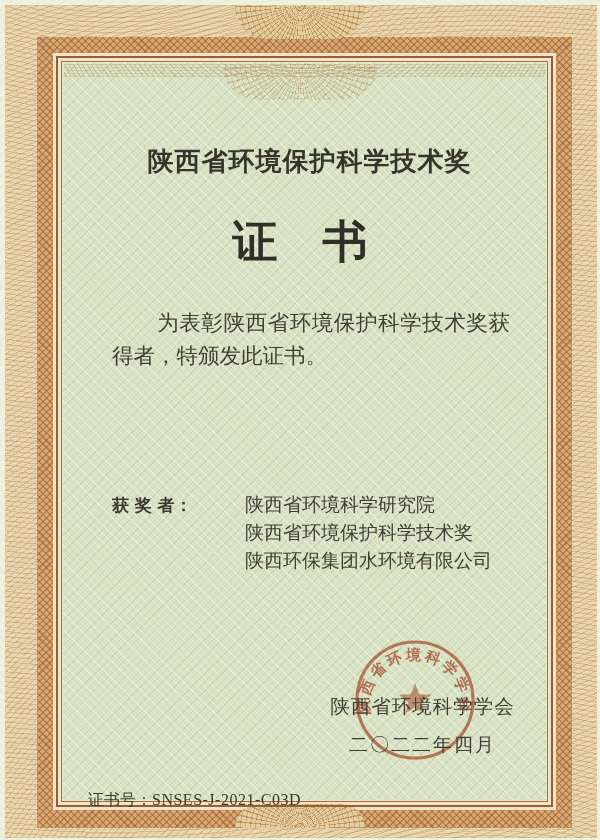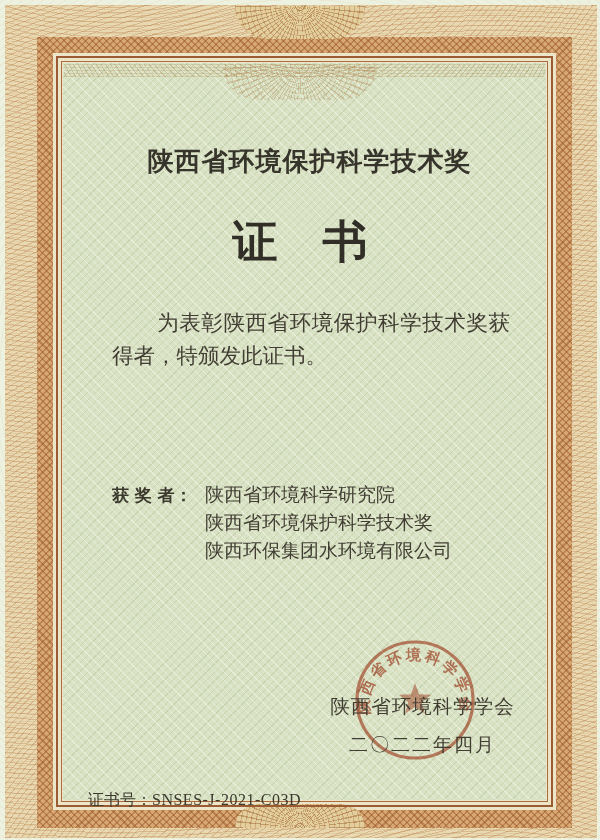--- a/index.html
+++ b/index.html
@@ -80,21 +80,21 @@
   }
   .field{position:absolute;left:112px;display:flex;align-items:flex-start;}
   .field-label{
     width:93px;flex:0 0 93px;white-space:nowrap;
     font-family:"Liberation Sans","DejaVu Sans",sans-serif;
     font-weight:bold;font-size:17px;letter-spacing:.5px;padding-top:3px;color:#3b382e;
   }
   .field-values{font-size:19px;line-height:30px;width:314px;color:#413d33;}
   .field-1{top:402px;}
   .field-2{top:458px;}
-  .field-3{top:481px;}
+  .field-3{top:491px;gap:40px;}
   .field-3 .field-values{line-height:28px;}
   .issuer-block{top:693px;left:305px;width:235px;text-align:center;color:#413d33;}
   .issuer{font-size:19.5px;letter-spacing:1px;}
   .issue-date{margin-top:12px;font-size:19px;letter-spacing:2px;}
   .certno{top:760px;left:88px;display:flex;align-items:baseline;color:#3b382e;}
   .certno-label{font-size:16px;}
   .certno-value{font-size:16px;letter-spacing:.5px;margin-top:31px;}
   
   .seal{top:635px;left:352px;width:126px;height:130px;mix-blend-mode:multiply;opacity:.92;}
   .seal svg{display:block;width:100%;height:100%;}

